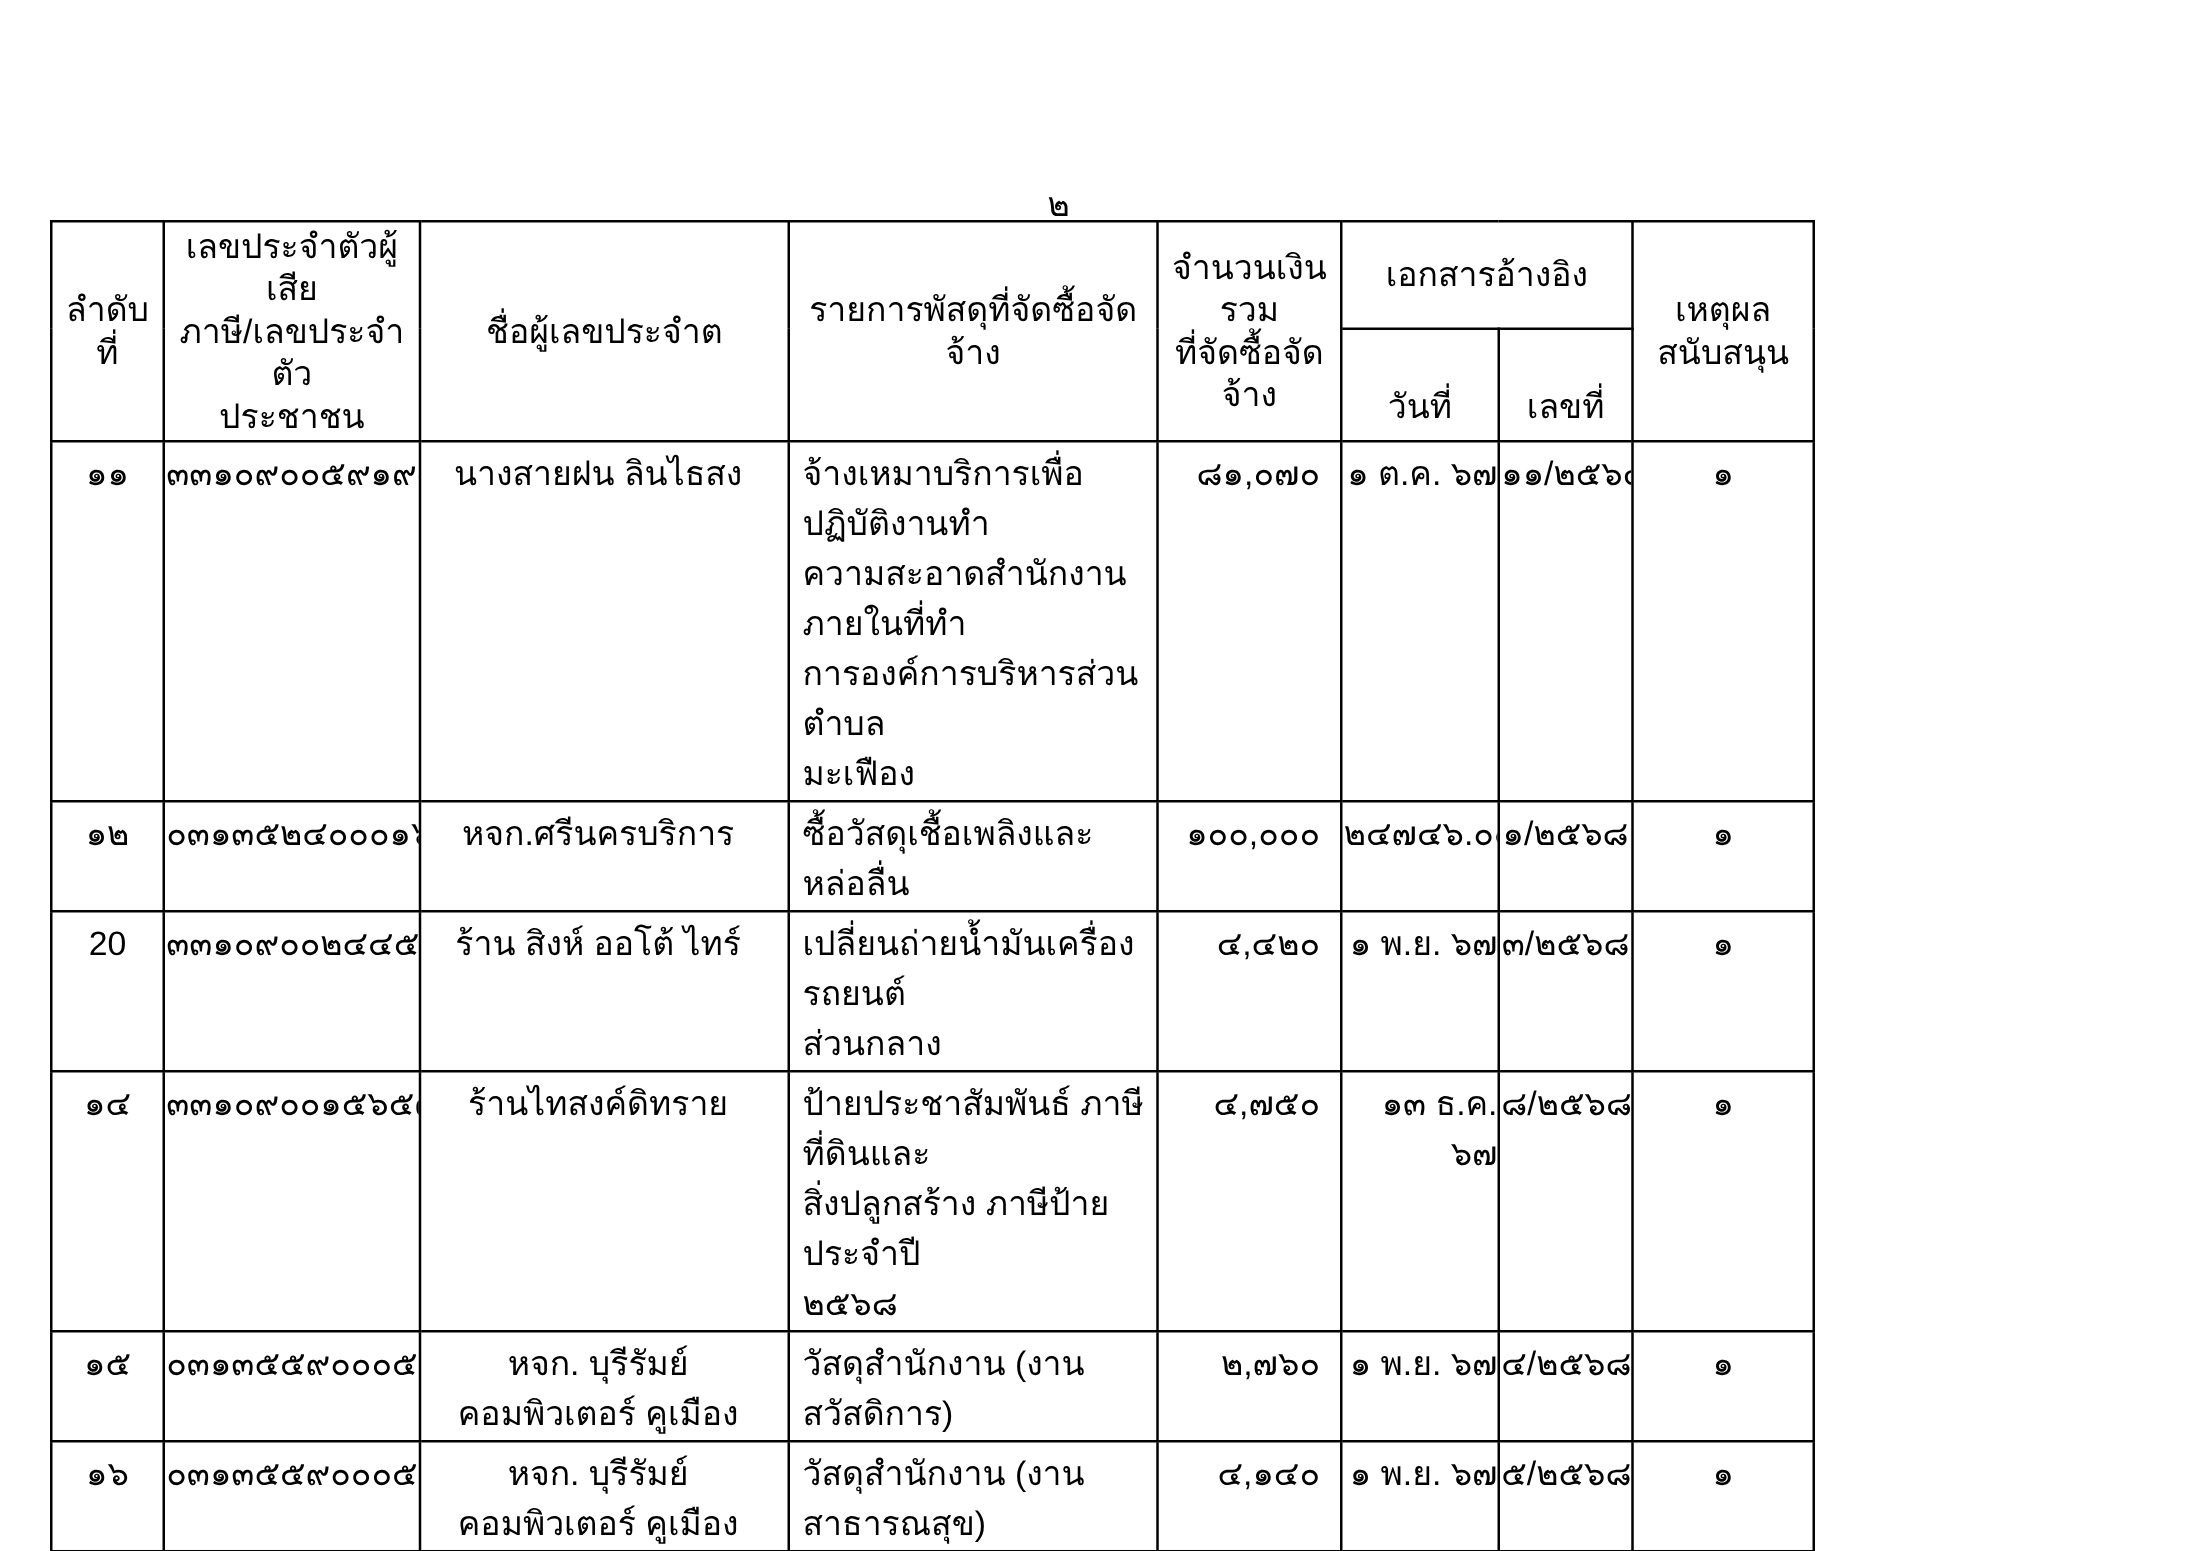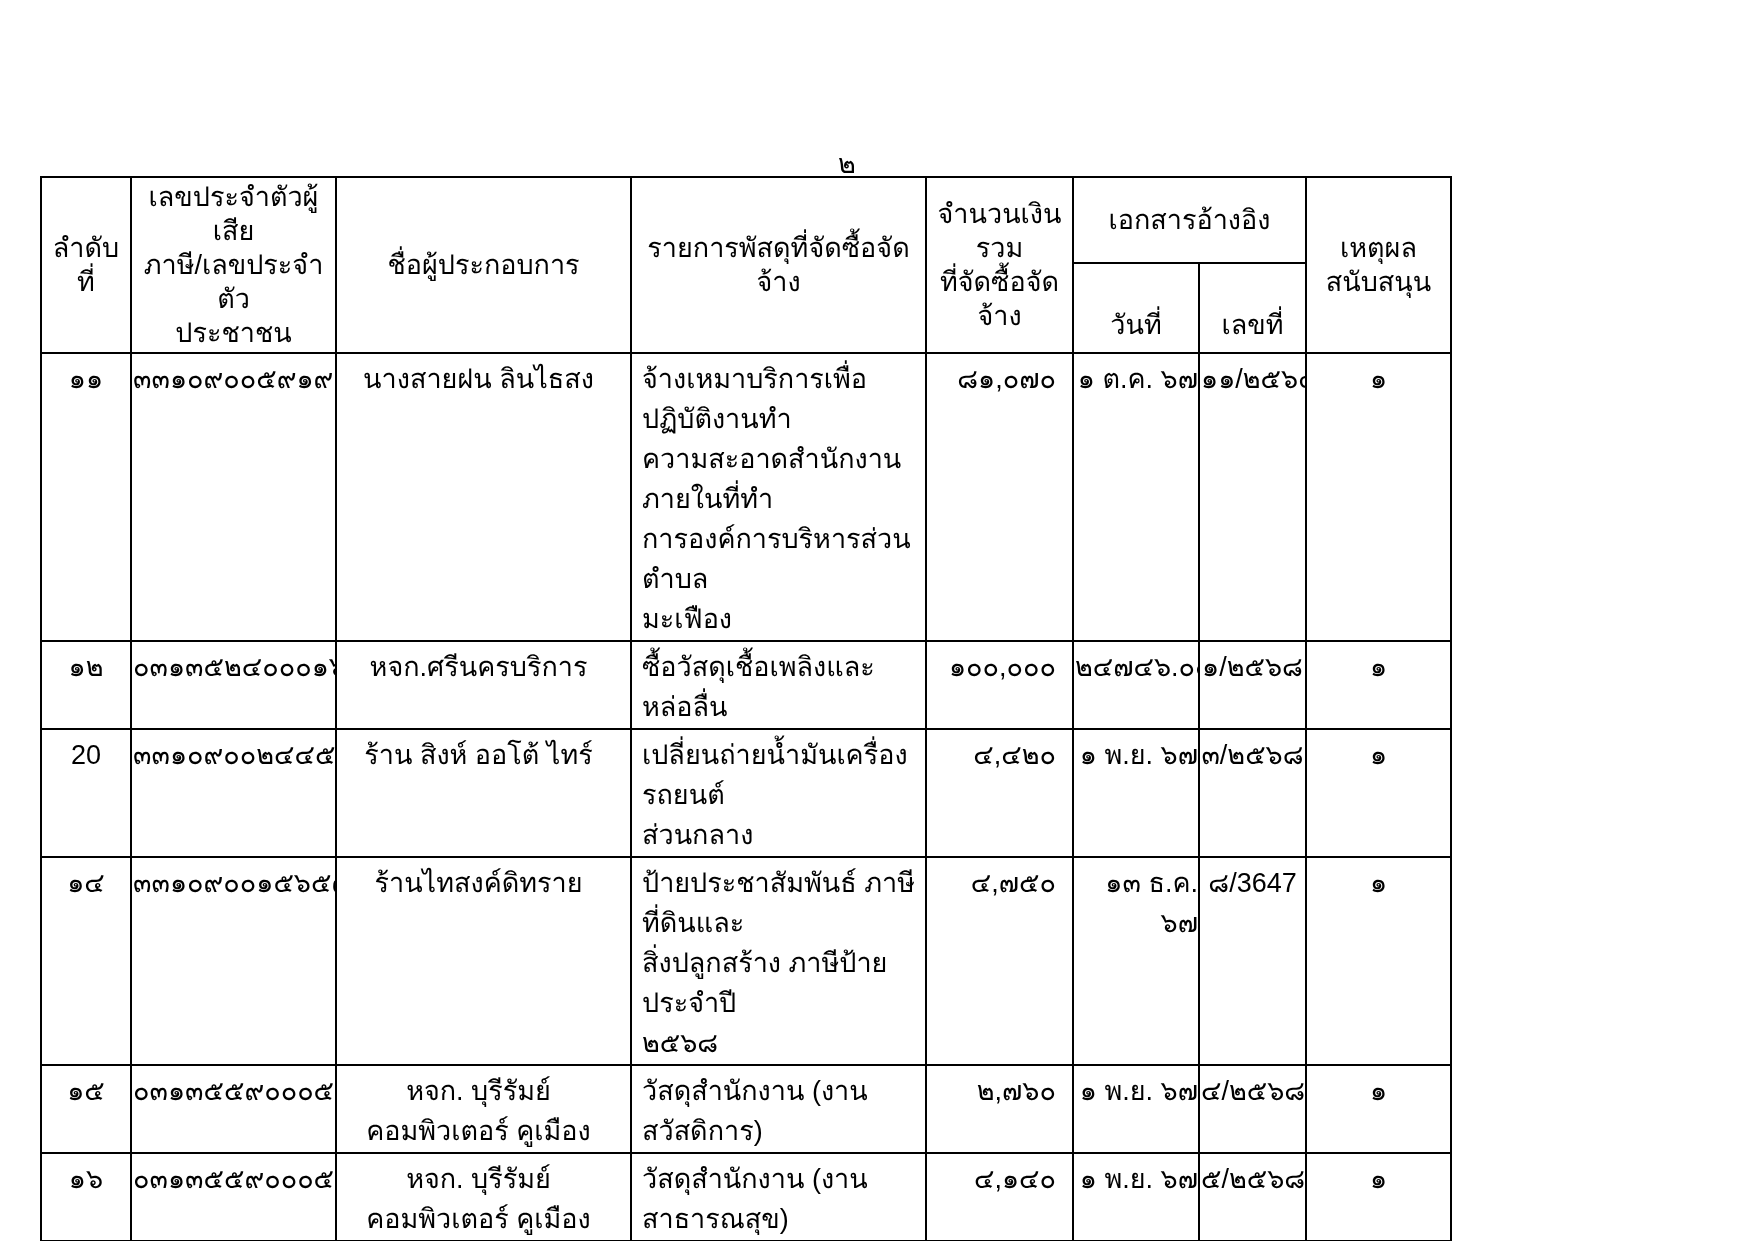--- a/index.html
+++ b/index.html
@@ -76,21 +76,21 @@
     <col style="width:126px">
     <col style="width:107px">
     <col style="width:145px">
   </colgroup>
   <thead>
     <tr style="height:52px">
       <th rowspan="2">ลำดับที่</th>
       <th rowspan="2">เลขประจำตัวผู้เสีย
 ภาษี/เลขประจำตัว
 ประชาชน</th>
-      <th rowspan="2">ชื่อผู้ประกอบการ</th>
+      <th rowspan="2">ชื่อผู้เลขประจำต</th>
       <th rowspan="2">รายการพัสดุที่จัดซื้อจัดจ้าง</th>
       <th rowspan="2">จำนวนเงินรวม
 ที่จัดซื้อจัดจ้าง</th>
       <th colspan="2">เอกสารอ้างอิง</th>
       <th rowspan="2">เหตุผล
 สนับสนุน</th>
     </tr>
     <tr style="height:55px">
       <th class="subhead">วันที่</th>
       <th class="subhead">เลขที่</th>
@@ -133,21 +133,21 @@
     </tr>
     <tr style="height:122px">
       <td class="c-no">๑๔</td>
       <td class="c-id">๓๓๑๐๙๐๐๑๕๖๕๗๒</td>
       <td class="c-vendor">ร้านไทสงค์ดิทราย</td>
       <td class="c-item">ป้ายประชาสัมพันธ์ ภาษีที่ดินและ
 สิ่งปลูกสร้าง ภาษีป้าย ประจำปี
 ๒๕๖๘</td>
       <td class="c-amount">๔,๗๕๐</td>
       <td class="c-date">๑๓ ธ.ค. ๖๗</td>
-      <td class="c-docno">๘/3647</td>
+      <td class="c-docno">๘/๒๕๖๘</td>
       <td class="c-reason">๑</td>
     </tr>
     <tr style="height:52px">
       <td class="c-no">๑๕</td>
       <td class="c-id">๐๓๑๓๕๕๙๐๐๐๕๒๙</td>
       <td class="c-vendor">หจก.  บุรีรัมย์คอมพิวเตอร์ คูเมือง</td>
       <td class="c-item">วัสดุสำนักงาน (งานสวัสดิการ)</td>
       <td class="c-amount">๒,๗๖๐</td>
       <td class="c-date">๑ พ.ย. ๖๗</td>
       <td class="c-docno">๔/๒๕๖๘</td>

